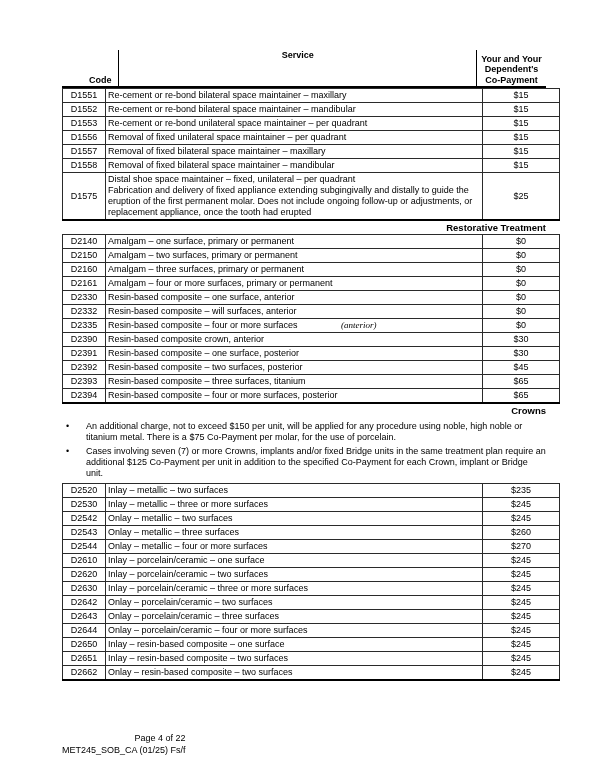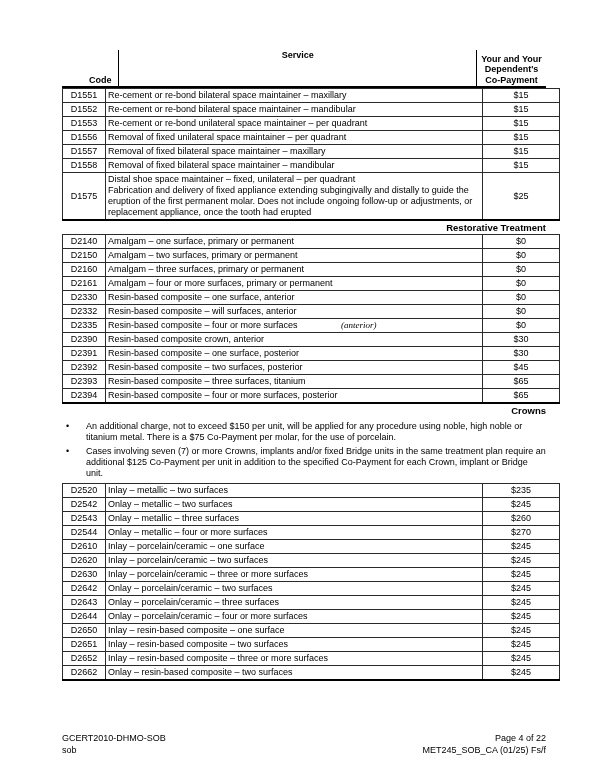--- a/index.html
+++ b/index.html
@@ -228,20 +228,25 @@
 </div>
       <table class="grid">
         <tbody>
 
   <tr>
     <td class="code">D2520</td>
     <td class="svc"><span class="svc-main">Inlay – metallic – two surfaces</span></td>
     <td class="pay">$235</td>
   </tr>
 
+  <tr>
+    <td class="code">D2530</td>
+    <td class="svc"><span class="svc-main">Inlay – metallic – three or more surfaces</span></td>
+    <td class="pay">$245</td>
+  </tr>
 
   <tr>
     <td class="code">D2542</td>
     <td class="svc"><span class="svc-main">Onlay – metallic – two surfaces</span></td>
     <td class="pay">$245</td>
   </tr>
 
   <tr>
     <td class="code">D2543</td>
     <td class="svc"><span class="svc-main">Onlay – metallic – three surfaces</span></td>
@@ -295,38 +300,29 @@
     <td class="svc"><span class="svc-main">Inlay – resin-based composite – one surface</span></td>
     <td class="pay">$245</td>
   </tr>
 
   <tr>
     <td class="code">D2651</td>
     <td class="svc"><span class="svc-main">Inlay – resin-based composite – two surfaces</span></td>
     <td class="pay">$245</td>
   </tr>
 
-  <tr>
-    <td class="code">D2652</td>
-    <td class="svc"><span class="svc-main">Inlay – resin-based composite – three or more surfaces</span></td>
-    <td class="pay">$245</td>
-  </tr>
 
   <tr>
     <td class="code">D2662</td>
     <td class="svc"><span class="svc-main">Onlay – resin-based composite – two surfaces</span></td>
     <td class="pay">$245</td>
   </tr>
 </tbody>
       </table>
     </div>
 </div>
 
 <div class="footer">
-  <div class="left">
-    <div>GCERT2010-DHMO-SOB</div>
-    <div>sob</div>
-  </div>
   <div class="right">
     <div>Page 4 of 22</div>
     <div>MET245_SOB_CA (01/25) Fs/f</div>
   </div>
 </div>
 
 </body></html>

